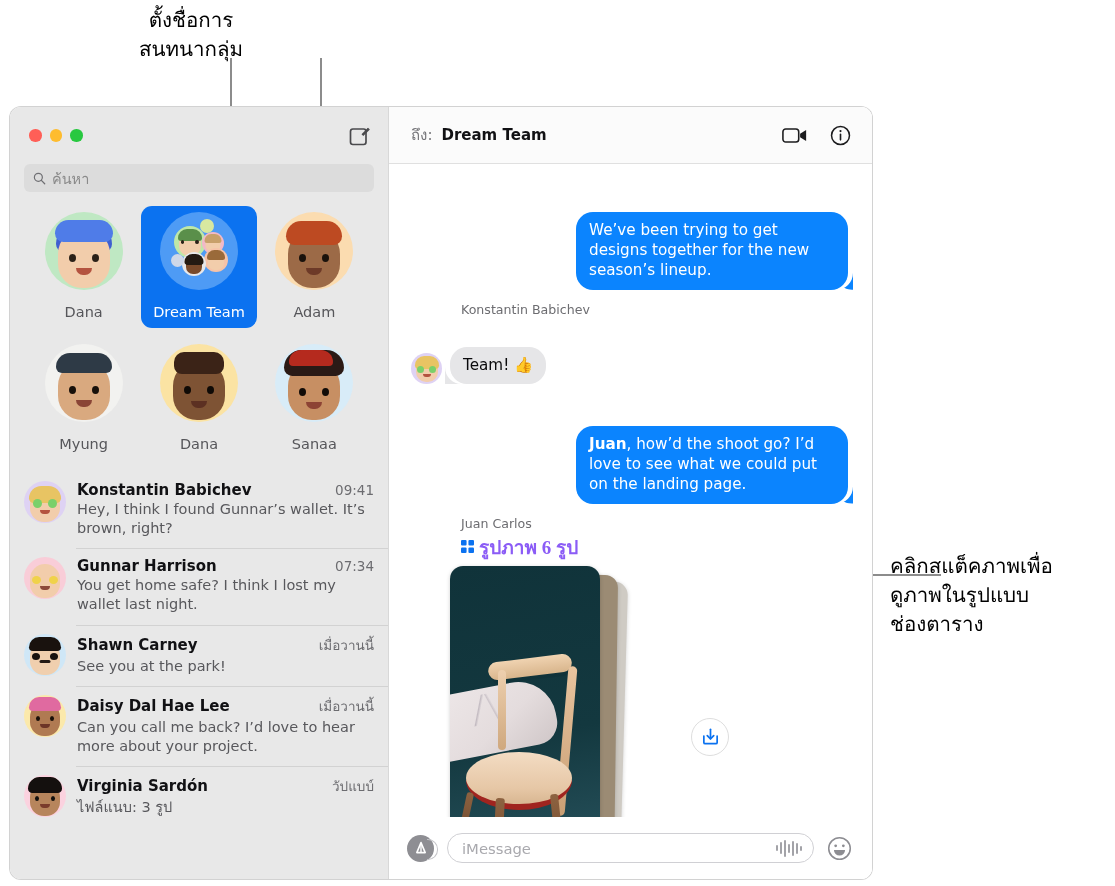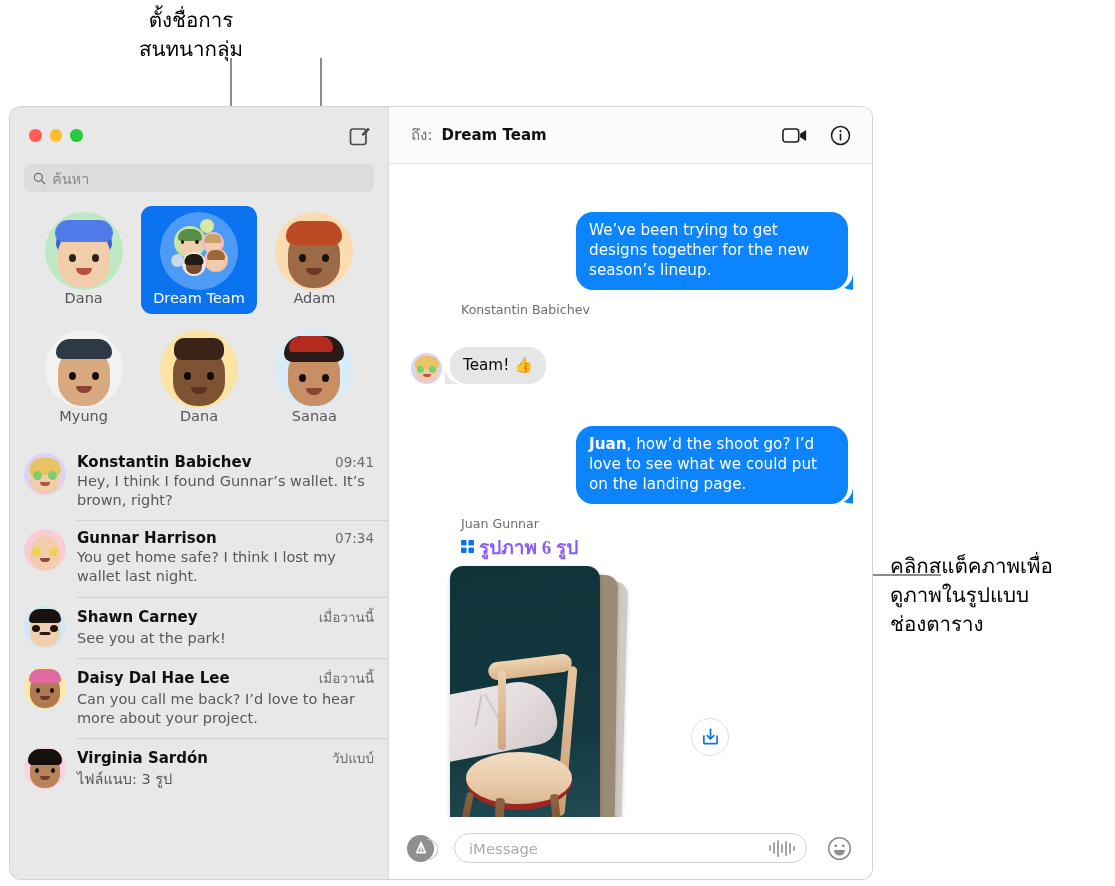--- a/index.html
+++ b/index.html
@@ -93,21 +93,21 @@
     border-radius: 11px;
     position: relative;
   }
   .pin.selected { background: #0b72f0; }
   .pin-av {
     width: 78px; height: 78px; border-radius: 50%;
     position: relative; overflow: hidden;
     display: flex; align-items: flex-end; justify-content: center;
   }
   .pin-label {
-    margin-top: 0;
+    margin-top: 14px;
     font-size: 14.5px;
     color: #56565a;
     font-family: "DejaVu Sans", sans-serif;
   }
   .pin.selected .pin-label { color: #ffffff; }
 
   
   .face { position: absolute; inset: 0; }
   .head {
     position: absolute; left: 50%; transform: translateX(-50%);
@@ -311,21 +311,21 @@
     width: 38px; height: 38px; border-radius: 50%;
     background: #ffffff; border: 1px solid #dedede;
     display: flex; align-items: center; justify-content: center;
     margin: 0 0 128px 58px;
   }
 
   
   .input-bar {
     flex: none; height: 62px;
     display: flex; align-items: center;
-    padding: 0 20px 0 18px; gap: 20px;
+    padding: 0 20px 0 18px; gap: 13px;
     background: #ffffff;
   }
   .appstore {
     width: 27px; height: 27px; border-radius: 50%;
     background: #8e8e93; display: flex; align-items: center; justify-content: center;
     position: relative; flex: none;
   }
   .appstore::after {
     content: ""; position: absolute; right: -4px; top: 4px;
     width: 10px; height: 19px;
@@ -627,21 +627,21 @@
             </div>
           </div>
         </div>
 
         <div class="row out">
           <div class="bubble blue"><b>Juan</b><span>, how’d the shoot go? I’d love to see what we could put on the landing page.</span></div>
         </div>
 
         <div class="attach-block">
           <div class="attach-head">
-            <div class="attach-name">Juan Gunnar</div>
+            <div class="attach-name">Juan Carlos</div>
             <div class="attach-link">
               <svg width="13" height="13" viewBox="0 0 14 14">
                 <rect x="0" y="0" width="6" height="6" rx="1.2" fill="#0b72f0"></rect>
                 <rect x="8" y="0" width="6" height="6" rx="1.2" fill="#0b72f0"></rect>
                 <rect x="0" y="8" width="6" height="6" rx="1.2" fill="#0b72f0"></rect>
                 <rect x="8" y="8" width="6" height="6" rx="1.2" fill="#0b72f0"></rect>
               </svg>
               <span class="attach-link-text">รูปภาพ 6 รูป</span>
             </div>
           </div>

